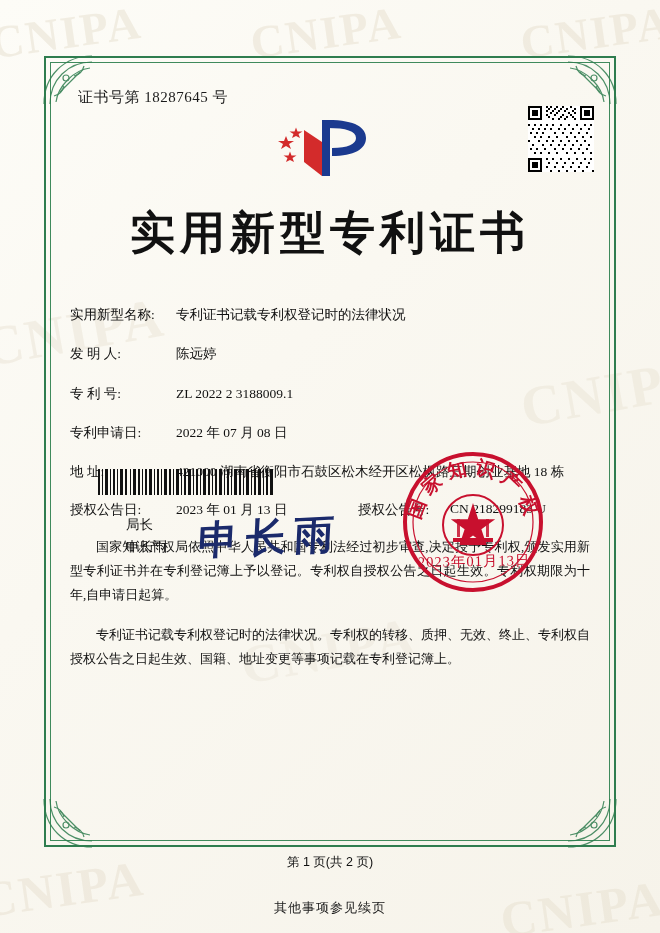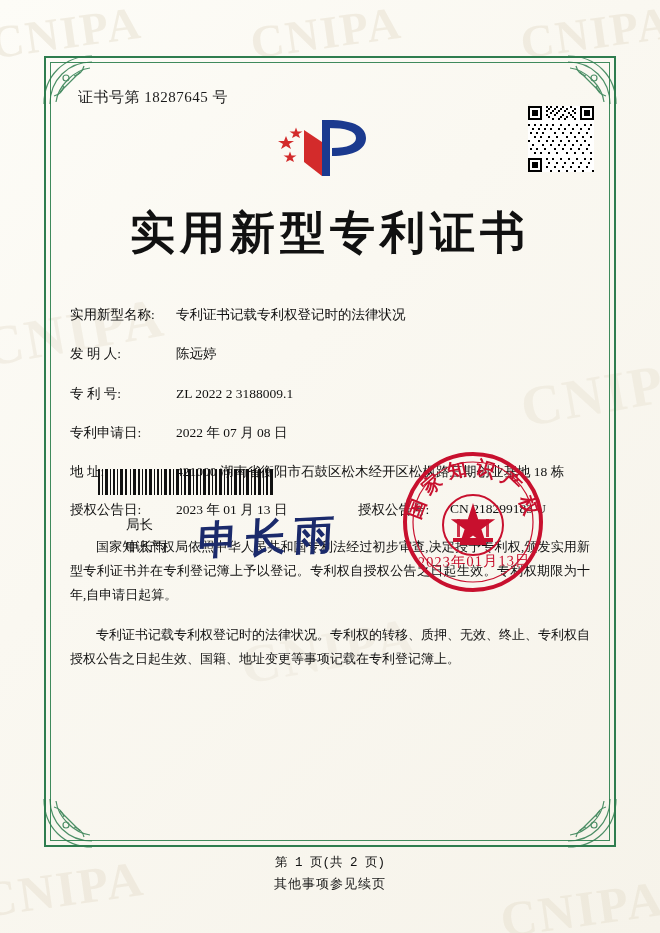--- a/index.html
+++ b/index.html
@@ -121,25 +121,25 @@
   .seal-date{
     position:absolute;right:60px;bottom:100px;
     color:#c8102e;font-size:14.5px;
     font-family:"Liberation Serif","DejaVu Serif",serif;
     letter-spacing:1px;
     transform:rotate(-1deg);
   }
 
   .pageno{
     position:absolute;left:0;right:0;bottom:62px;text-align:center;
-    font-family:Liberation Mono, monospace;
+    font-family:Liberation Sans, sans-serif;
     font-size:12.5px;color:#111;
   }
   .bottom-note{
-    position:absolute;left:0;right:0;bottom:40px;text-align:center;
+    position:absolute;left:0;right:0;bottom:16px;text-align:center;
     font-family:Liberation Mono, monospace;
     font-size:13px;color:#1a1a1a;letter-spacing:1px;
   }
 </style>
 </head>
 <body>
 
 <div class="page">
 
   <div class="wm wm1">CNIPA</div>

